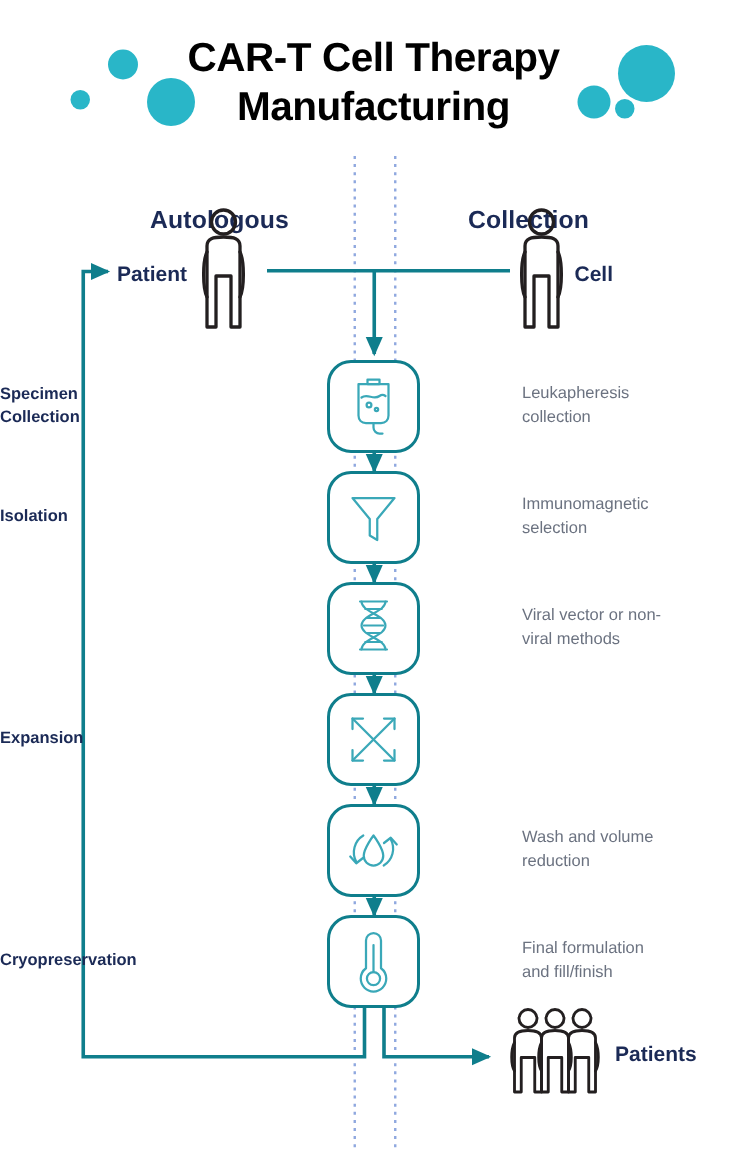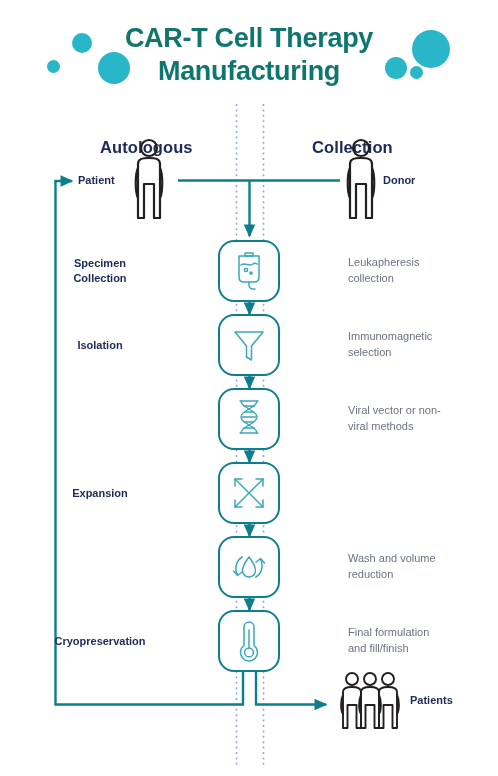--- a/index.html
+++ b/index.html
@@ -27,21 +27,21 @@
     background: #29b6c8;
   }
 
   
   #title-block {
     position: absolute;
     left: 0;
     top: 22px;
     width: 498px;
     text-align: center;
-    color: #0f766e;
+    color: #000000;
     font-size: 27px;
     font-weight: bold;
     line-height: 1.22;
     letter-spacing: -0.3px;
   }
   #title-block .tline { display: block; }
 
   
   .col-header {
     position: absolute;
@@ -67,40 +67,40 @@
 
   
   .person-wrap { position: absolute; }
   #patient-figure { left: 129px; top: 138px; }
   #donor-figure   { left: 341px; top: 138px; }
   #patients-group { left: 333px; top: 672px; }
 
   
   .side-label {
     position: absolute;
-    font-size: 11px;
+    font-size: 14px;
     font-weight: bold;
     color: #1b2a56;
   }
   #label-patient  { left: 78px;  top: 174px; }
   #label-donor    { left: 383px; top: 174px; }
   #label-patients { left: 410px; top: 694px; }
 
   
   .step-row {
     position: absolute;
     left: 0;
     width: 498px;
     height: 62px;
   }
   .step-name {
     position: absolute;
     left: 0;
     width: 200px;
-    text-align: center;
+    text-align: left;
     font-size: 11px;
     font-weight: bold;
     color: #1b2a56;
     line-height: 1.35;
     top: 50%;
     transform: translateY(-50%);
   }
   .step-box {
     position: absolute;
     left: 218px;
@@ -207,21 +207,21 @@
         <path d="M 10 20 C 10 16 13.5 15 19 15 C 24.5 15 28 16 28 20 L 28 56 L 23.5 56 L 23.5 33 L 14.5 33 L 14.5 56 L 10 56 Z"></path>
         <path d="M 10 23 C 7.5 28 7.5 38 10 42" stroke-linecap="round"></path>
         <circle cx="55" cy="7" r="6"></circle>
         <path d="M 46 20 C 46 16 49.5 15 55 15 C 60.5 15 64 16 64 20 L 64 56 L 59.5 56 L 59.5 33 L 50.5 33 L 50.5 56 L 46 56 Z"></path>
         <path d="M 64 23 C 66.5 28 66.5 38 64 42" stroke-linecap="round"></path>
       </g>
     </svg>
   </div>
 
   <div class="side-label" id="label-patient">Patient</div>
-  <div class="side-label" id="label-donor">Donor</div>
+  <div class="side-label" id="label-donor">Cell</div>
   <div class="side-label" id="label-patients">Patients</div>
 
   <div class="step-row" style="top:240px">
     <div class="step-name">Specimen<br>Collection</div>
     <div class="step-box">
       <svg width="34" height="40" viewBox="0 0 34 40">
         <g fill="none" stroke="#3aa8b8" stroke-width="1.5" stroke-linejoin="round" stroke-linecap="round">
           <path d="M 13 2 L 21 2 L 21 5 L 13 5 Z"></path>
           <path d="M 7 5 L 27 5 L 27 26 C 27 29 25 31 22 31 L 12 31 C 9 31 7 29 7 26 Z"></path>
           <path d="M 9 14 C 13 11 17 16 21 13 C 23 11.5 25 13 25 13"></path>

